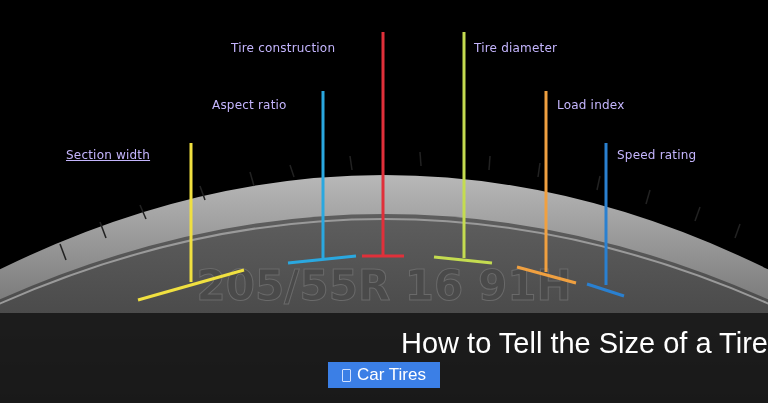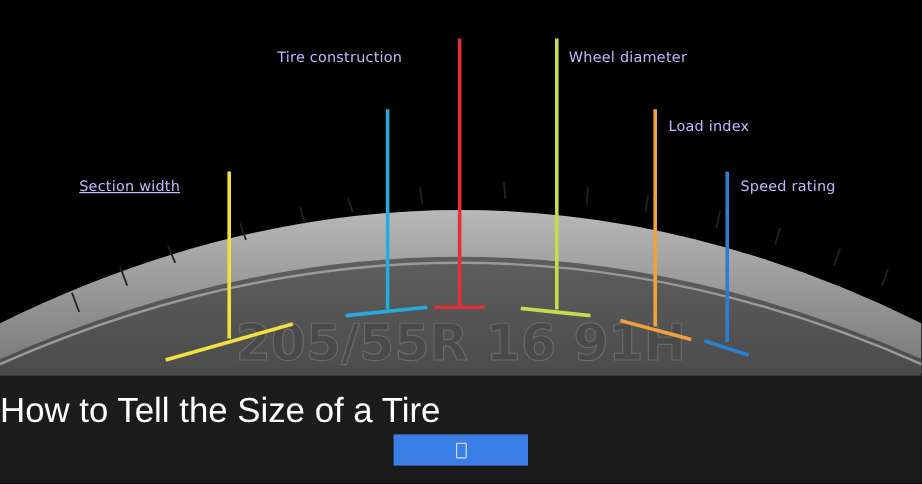--- a/index.html
+++ b/index.html
@@ -1,21 +1,21 @@
 <!DOCTYPE html>
 <html><head>
 <meta charset="utf-8">
 <style>
   html,body{margin:0;padding:0;background:#000;}
   body{width:768px;height:403px;overflow:hidden;position:relative;font-family:"DejaVu Sans",sans-serif;}
   .stage{position:absolute;left:0;top:0;width:768px;height:403px;background:#000;overflow:hidden;}
   svg.tire{position:absolute;left:0;top:0;}
   .label{position:absolute;color:#c4b5fd;font-size:12px;white-space:nowrap;letter-spacing:0.2px;}
   .overlay{position:absolute;left:0;top:313px;width:768px;height:90px;background:rgba(18,18,18,0.82);}
-  .title{position:absolute;left:0;top:325px;width:768px;text-align:left;color:#fff;font-family:"Liberation Sans",sans-serif;font-size:29px;line-height:36px;}
+  .title{position:absolute;left:0;top:325px;width:768px;text-align:right;color:#fff;font-family:"Liberation Sans",sans-serif;font-size:29px;line-height:36px;}
   .badge{position:absolute;left:328px;top:362px;width:112px;height:26px;background:#3b7fe6;color:#fff;font-family:"Liberation Sans",sans-serif;font-size:17px;display:flex;align-items:center;justify-content:center;gap:6px;}
   .badge .ico{display:inline-block;width:7px;height:11px;border:1px solid #cfe0ff;border-radius:1px;}
 </style>
 </head>
 <body>
 
 <div class="stage">
   <svg class="tire" width="768" height="403" viewBox="0 0 768 403">
     <defs>
       <linearGradient id="tread" x1="0" y1="0" x2="0" y2="1">
@@ -63,23 +63,25 @@
       <line x1="464" y1="32" x2="464" y2="258" stroke="#c4dc50"></line>
       <line x1="434" y1="257" x2="492" y2="263" stroke="#c4dc50"></line>
       <line x1="546" y1="91" x2="546" y2="272" stroke="#f0a040"></line>
       <line x1="517" y1="267" x2="576" y2="283" stroke="#f0a040"></line>
       <line x1="606" y1="143" x2="606" y2="285" stroke="#2a80d0"></line>
       <line x1="587" y1="284" x2="624" y2="296" stroke="#2a80d0"></line>
     </g>
   </svg>
 
   <div class="label" style="left:66px;top:148px;text-decoration:underline;">Section width</div>
+  <div class="label" style="left:212px;top:98px;">Aspect ratio</div>
   <div class="label" style="left:231px;top:41px;">Tire construction</div>
-  <div class="label" style="left:474px;top:41px;">Wheel diameter</div>
+  <div class="label" style="left:474px;top:41px;">Tire diameter</div>
   <div class="label" style="left:617px;top:148px;">Speed rating</div>
   <div class="label" style="left:557px;top:98px;">Load index</div>
 </div>
 
 <div class="overlay"></div>
 <div class="title">How to Tell the Size of a Tire</div>
 <a class="badge">
   <span class="ico"></span>
+  <span>Car Tires</span>
 </a>
 
 </body></html>

